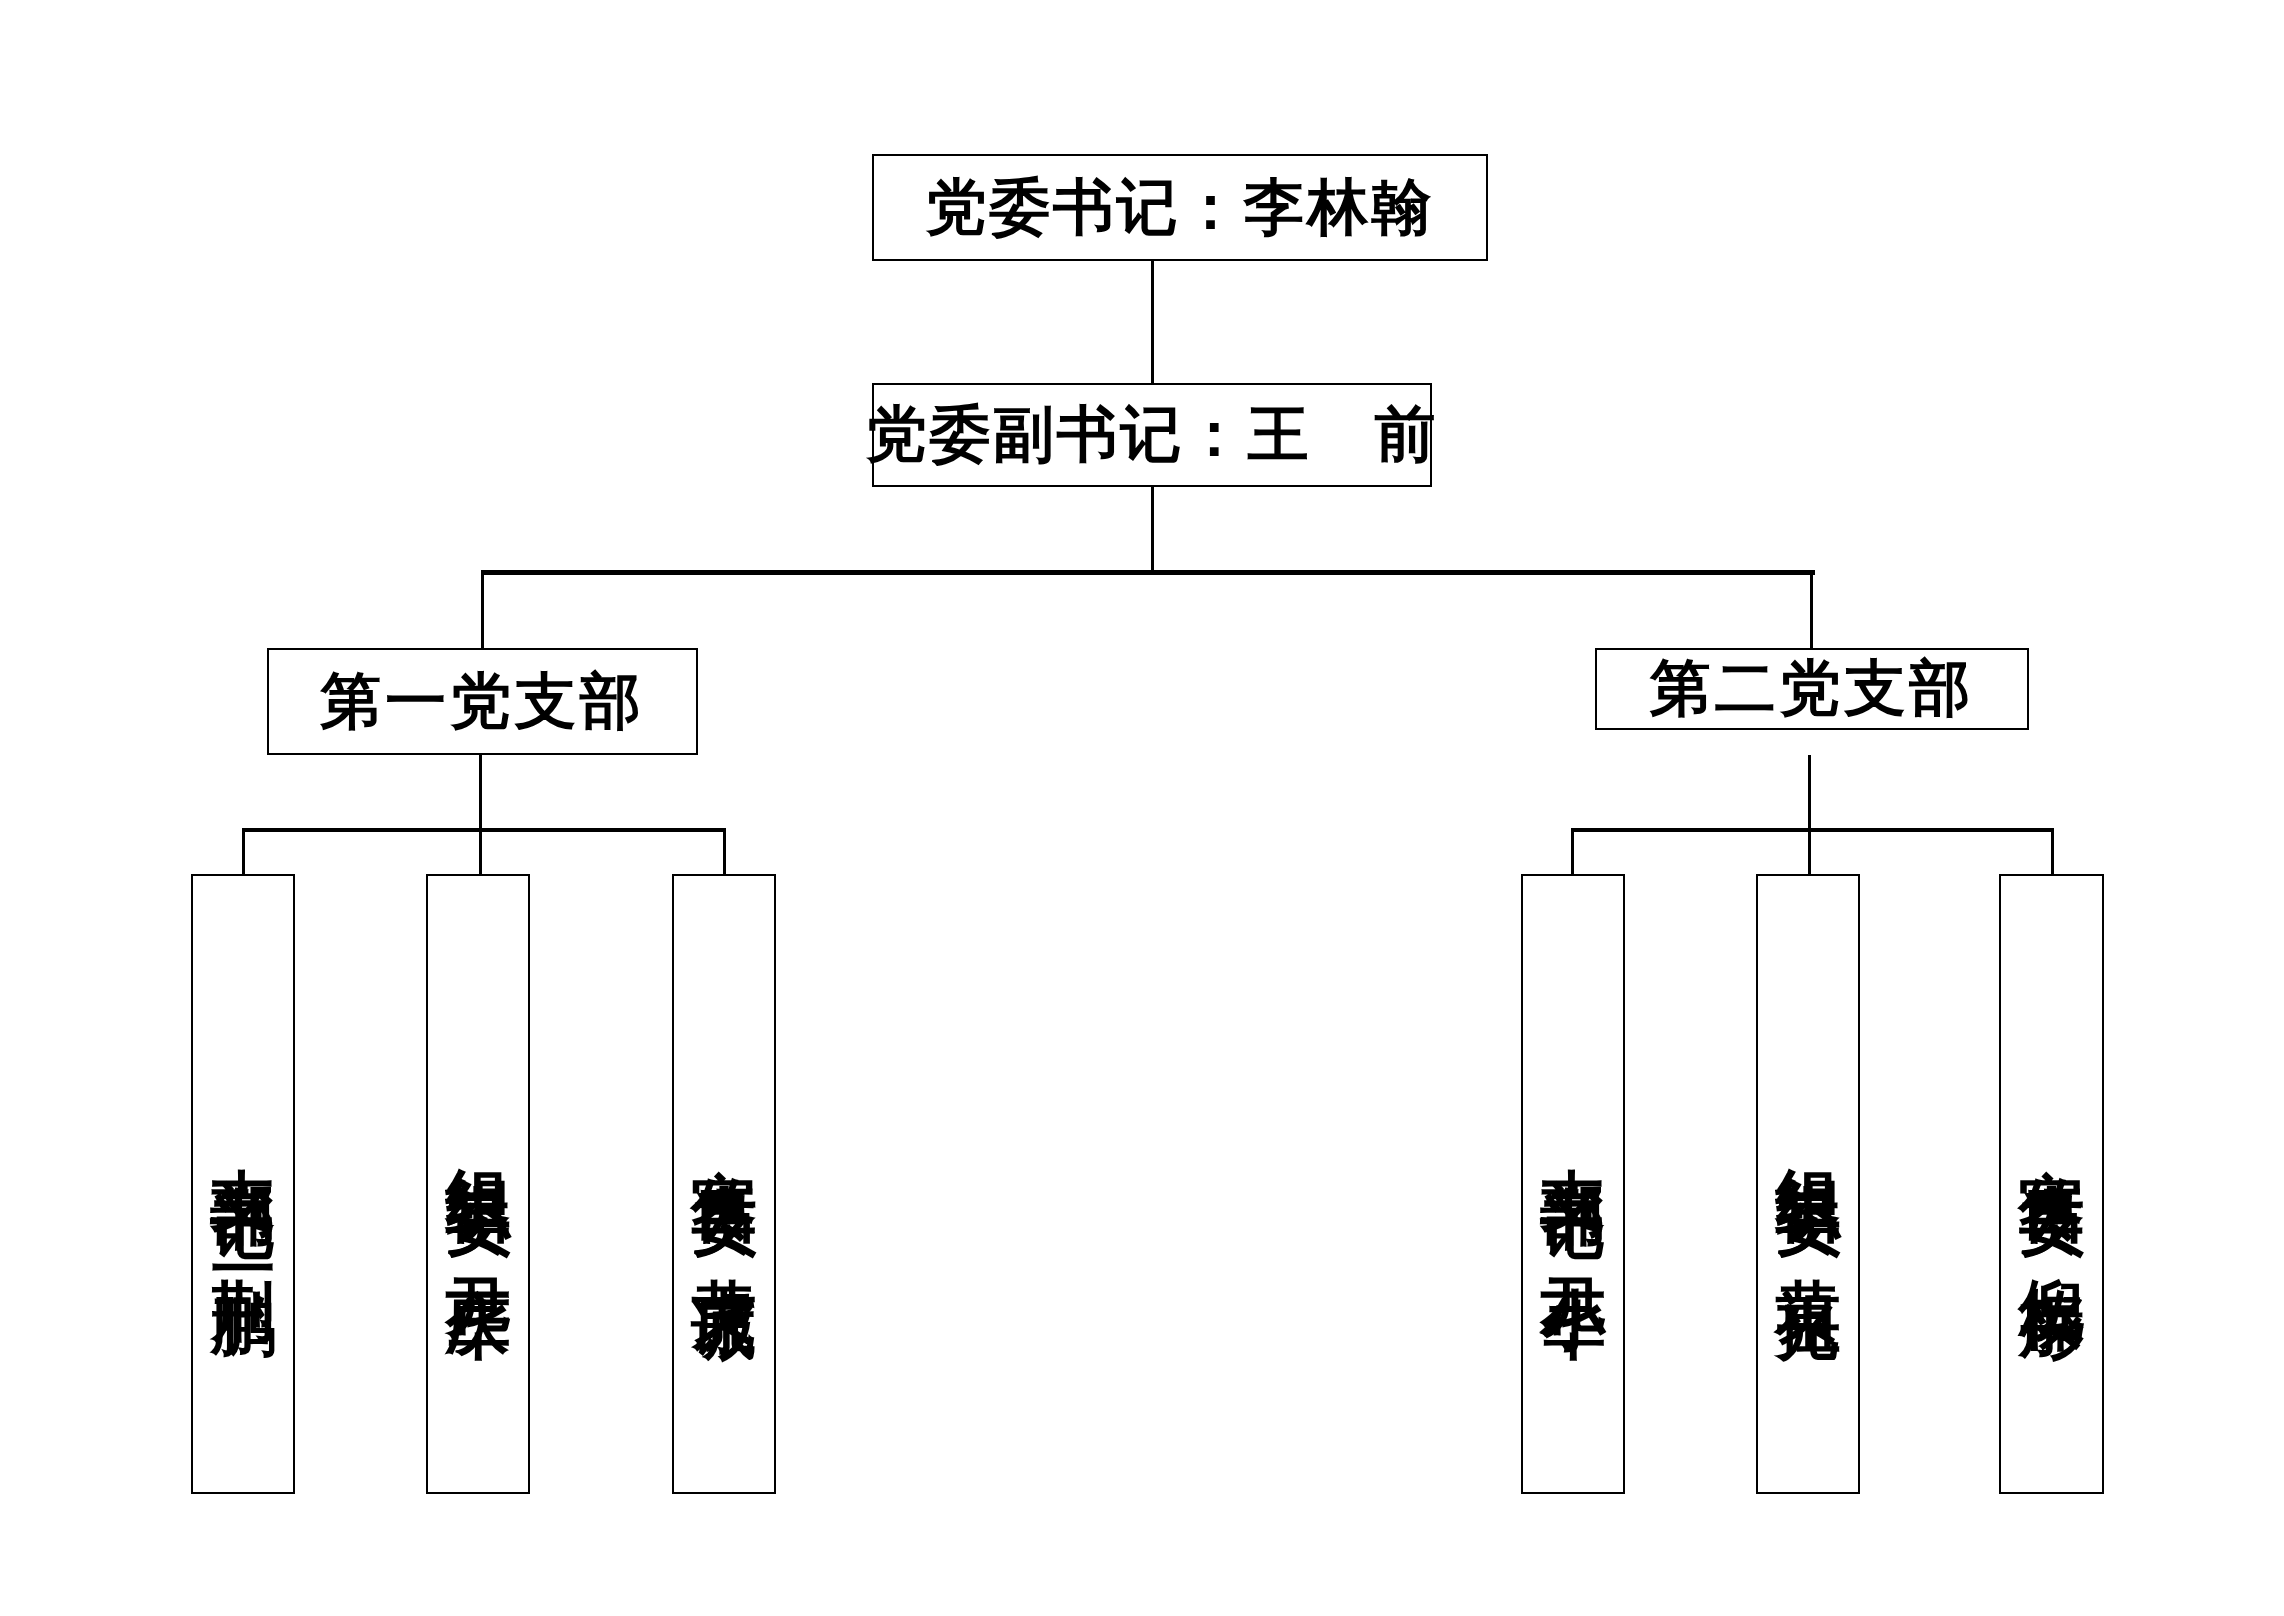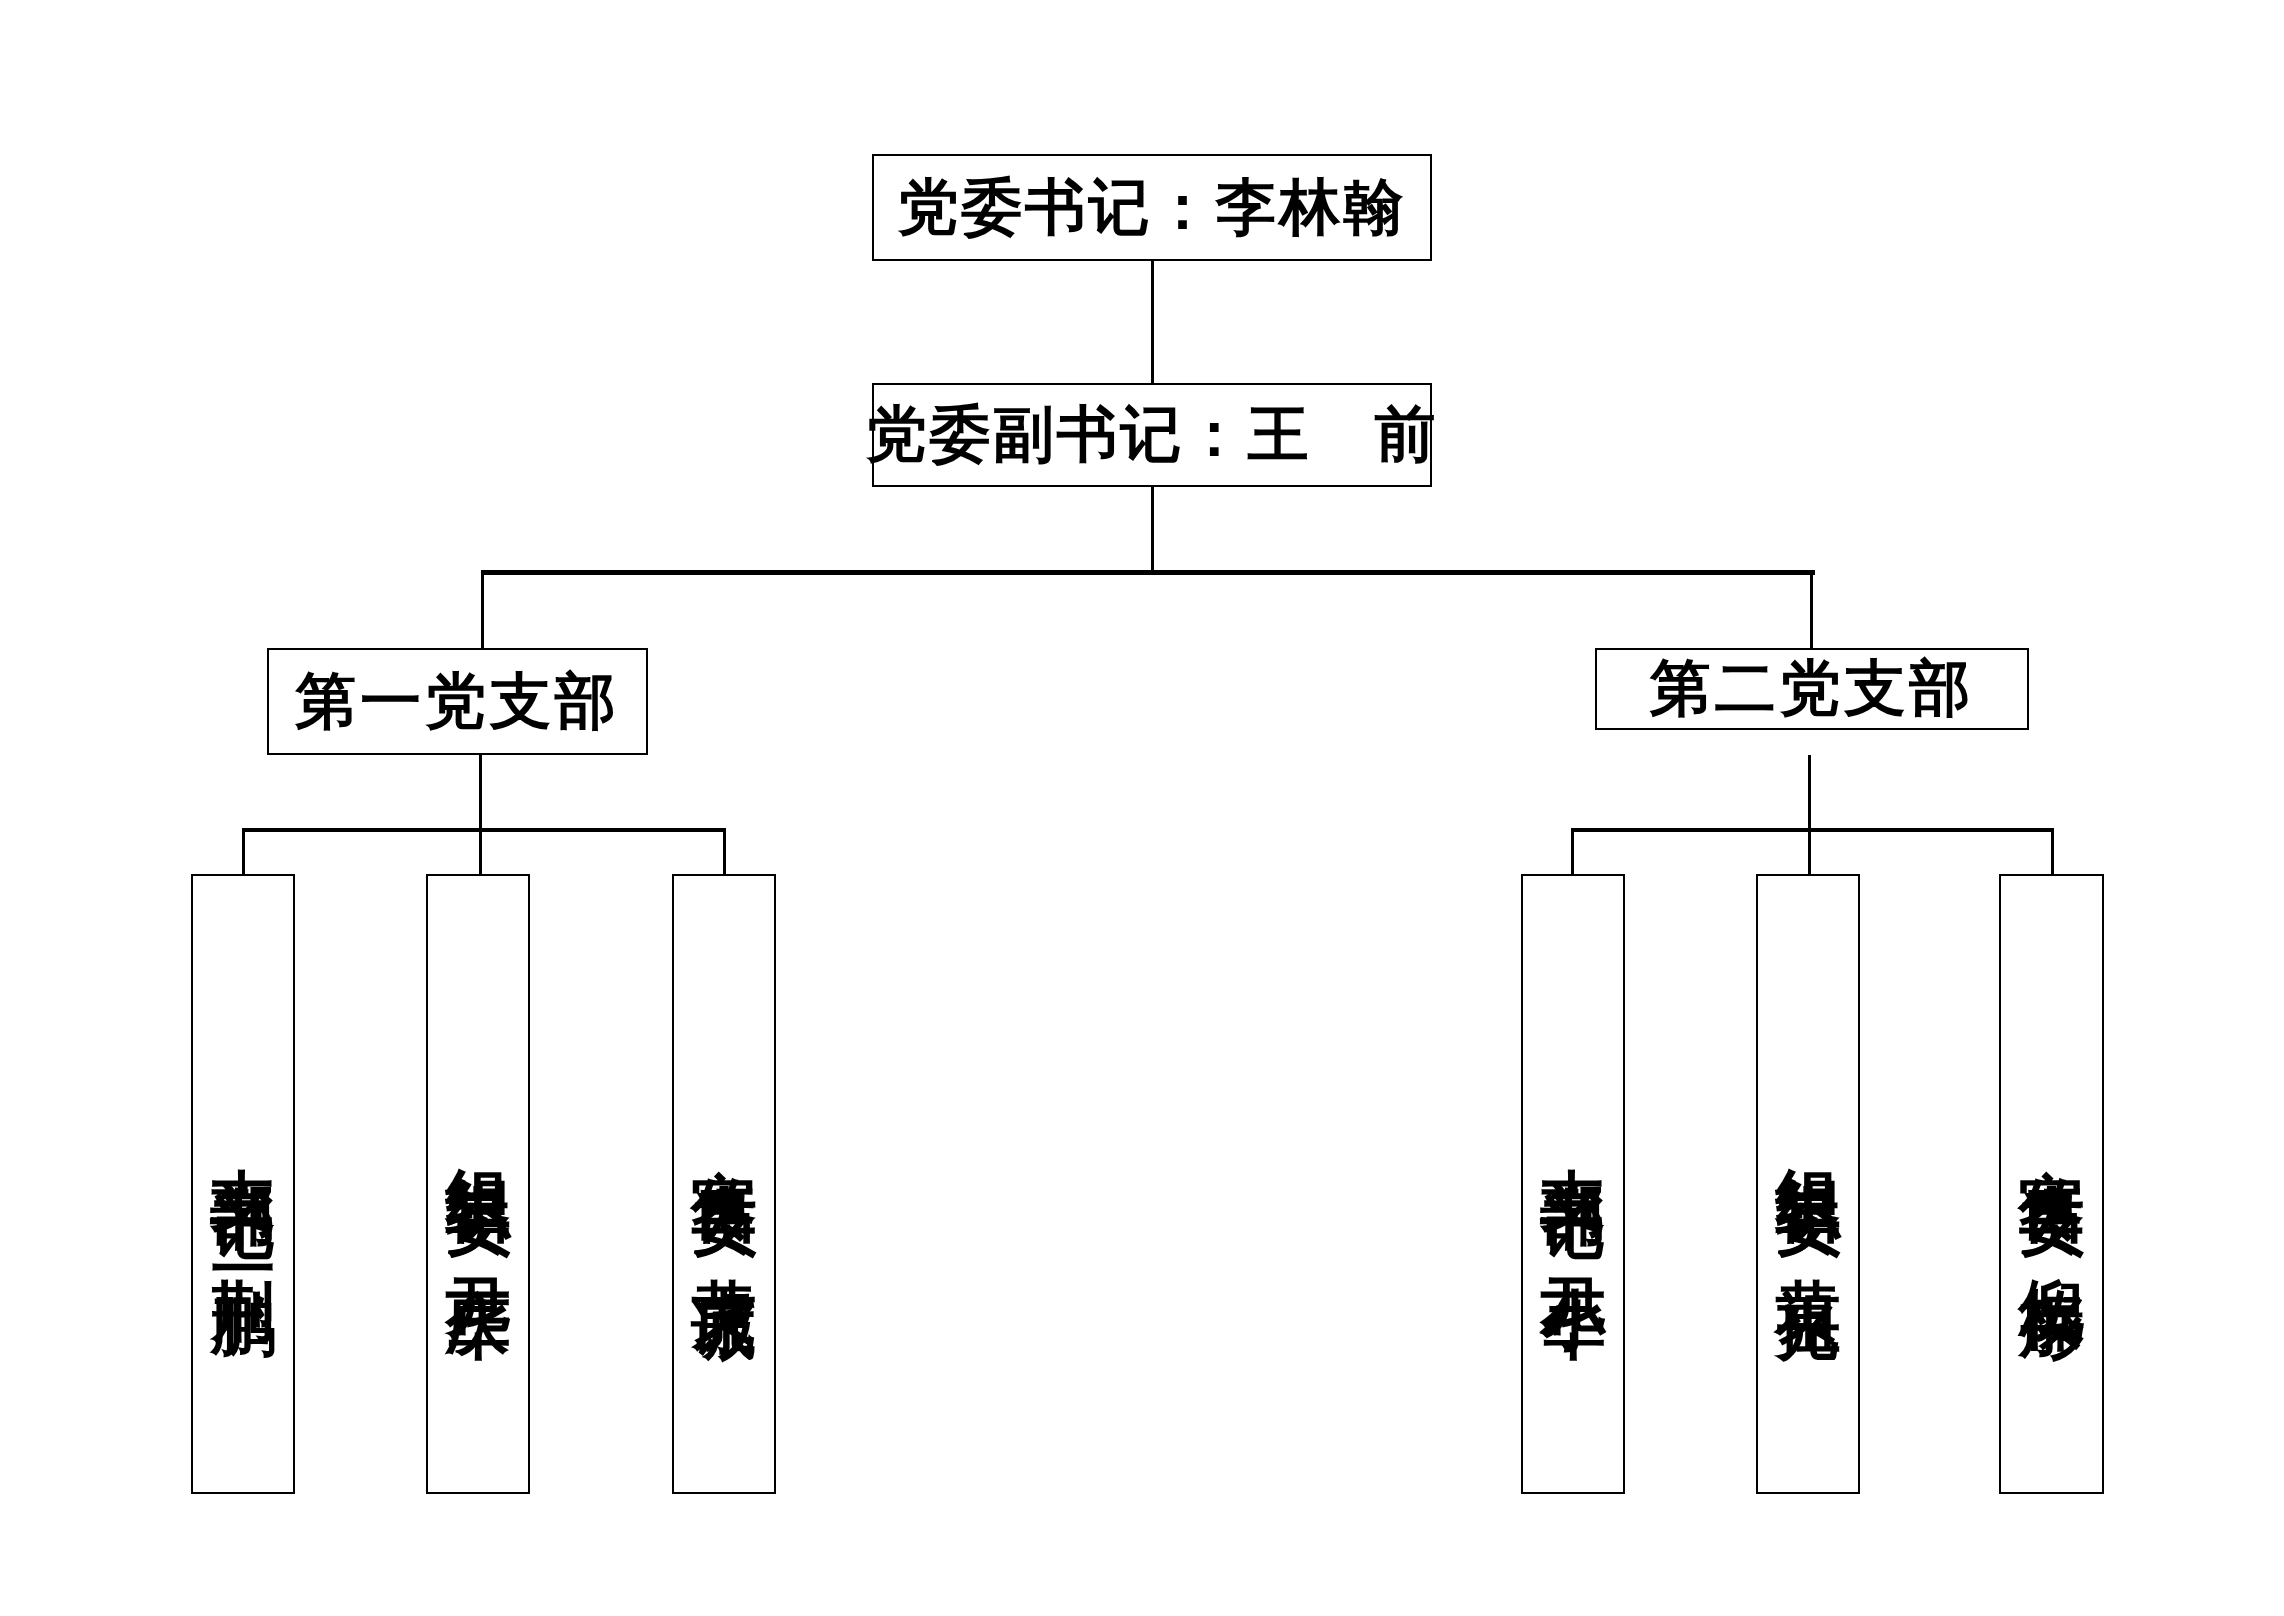--- a/index.html
+++ b/index.html
@@ -27,23 +27,23 @@
   .node-member { font-size: 65px; border-width: 2px; }
   .node-member .vtext {
     writing-mode: vertical-rl;
     text-orientation: mixed;
     letter-spacing: 9px;
     white-space: nowrap;
   }
   .line { position: absolute; background: #000000; }
 
   
-  #sec-box    { left: 872px; top: 154px;  width: 560px;  height: 107px; }
+  #sec-box    { left: 872px; top: 154px;  width: 616px;  height: 107px; }
   #dep-box    { left: 872px; top: 383px;  width: 560px;  height: 104px; align-items: center; }
-  #br1-box    { left: 267px;  top: 648px;  width: 381px;  height: 107px; }
+  #br1-box    { left: 267px;  top: 648px;  width: 431px;  height: 107px; }
   #br2-box    { left: 1595px; top: 648px;  width: 434px;  height: 82px; }
 
   #m1a { left: 191px;  top: 874px; width: 104px; height: 620px; }
   #m1b { left: 426px;  top: 874px; width: 104px; height: 620px; }
   #m1c { left: 672px; top: 874px; width: 104px; height: 620px; }
   #m2a { left: 1521px; top: 874px; width: 104px; height: 620px; }
   #m2b { left: 1756px; top: 874px; width: 104px; height: 620px; }
   #m2c { left: 1999px; top: 874px; width: 105px; height: 620px; }
 
   #v-sec-dep   { left: 1151px; top: 261px;  width: 3.3px;    height: 122px; }

